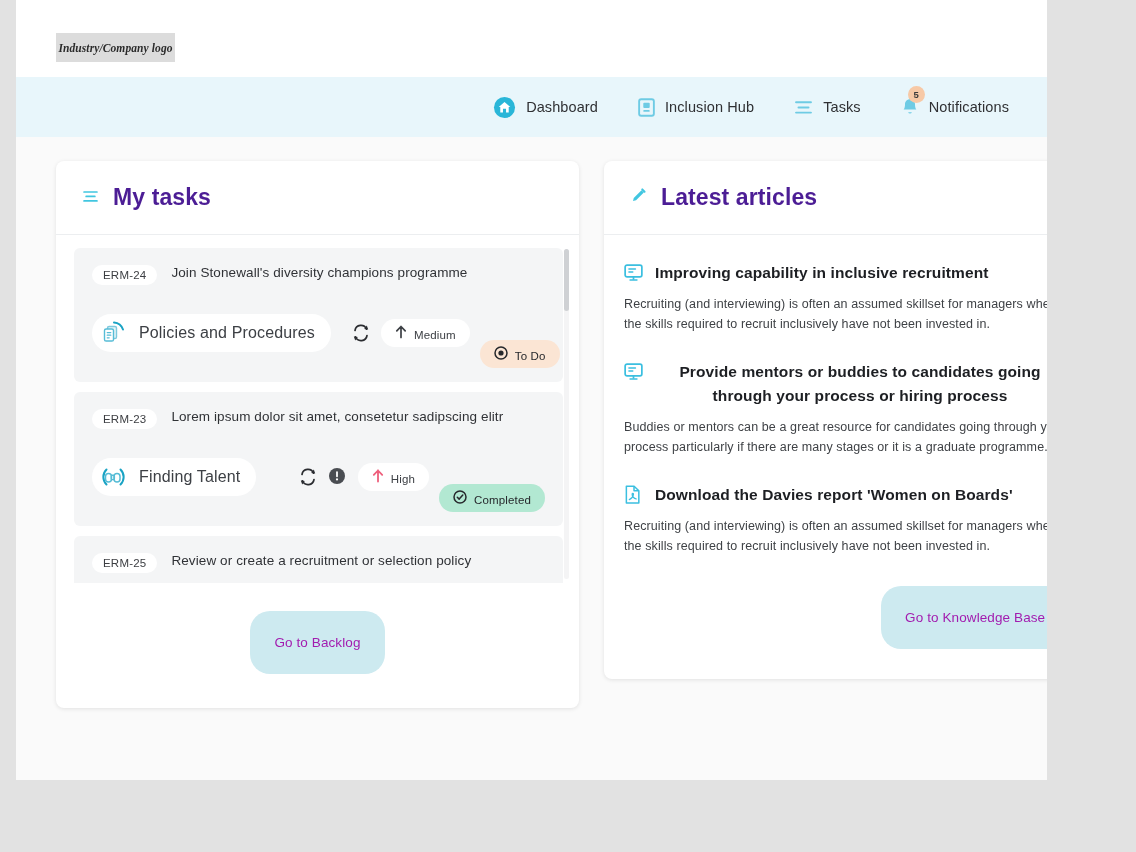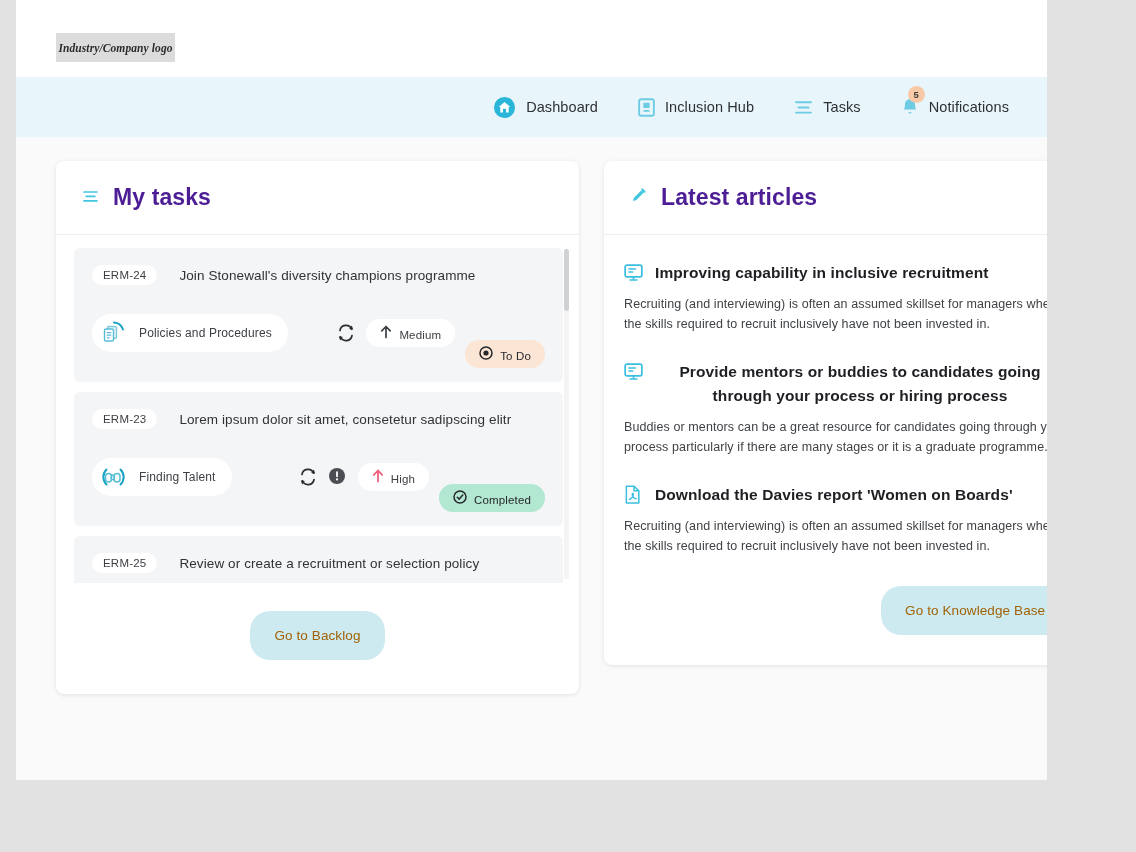--- a/index.html
+++ b/index.html
@@ -150,21 +150,21 @@
   .task-card {
     background: #f4f5f6;
     border-radius: 6px;
     padding: 17px 18px 14px 18px;
     margin-bottom: 2px;
     width: 489px;
     cursor: pointer;
   }
   .task-card + .task-card { margin-top: 10px; }
 
-  .task-row-top { display: flex; align-items: center; gap: 22px; }
+  .task-row-top { display: flex; align-items: flex-start; gap: 14px; }
   .task-key {
     background: #ffffff;
     border-radius: 12px;
     padding: 4px 11px;
     font-size: 11.5px;
     color: #3c3e42;
     letter-spacing: .2px;
     white-space: nowrap;
   }
   .task-title {
@@ -183,21 +183,21 @@
   .cat-pill {
     background: #ffffff;
     border-radius: 22px;
     padding: 5px 16px 5px 6px;
     display: flex;
     align-items: center;
     gap: 11px;
     height: 38px;
   }
   .cat-label {
-    font-size: 12px;
+    font-size: 16px;
     color: #3d4045;
     letter-spacing: .15px;
     white-space: nowrap;
   }
   .cat-icon { width: 30px; height: 30px; flex: 0 0 30px; }
 
   .spacer { flex: 1 1 auto; }
 
   .mini-icon {
     width: 20px;
@@ -225,24 +225,24 @@
 
   .panel-foot {
     display: flex;
     justify-content: center;
     padding: 28px 0 34px 0;
   }
   .cta-button {
     background: #cdeaf0;
     border: none;
     border-radius: 20px;
-    padding: 17px 24px;
+    padding: 24px 24px;
     font-family: "Liberation Sans", sans-serif;
     font-size: 13.5px;
-    color: #a16207;
+    color: #a21caf;
     letter-spacing: .1px;
     cursor: pointer;
     white-space: nowrap;
   }
 
   
   .articles-panel { width: 528px; }
 
   .articles-body { padding: 26px 26px 0 20px; }
 

